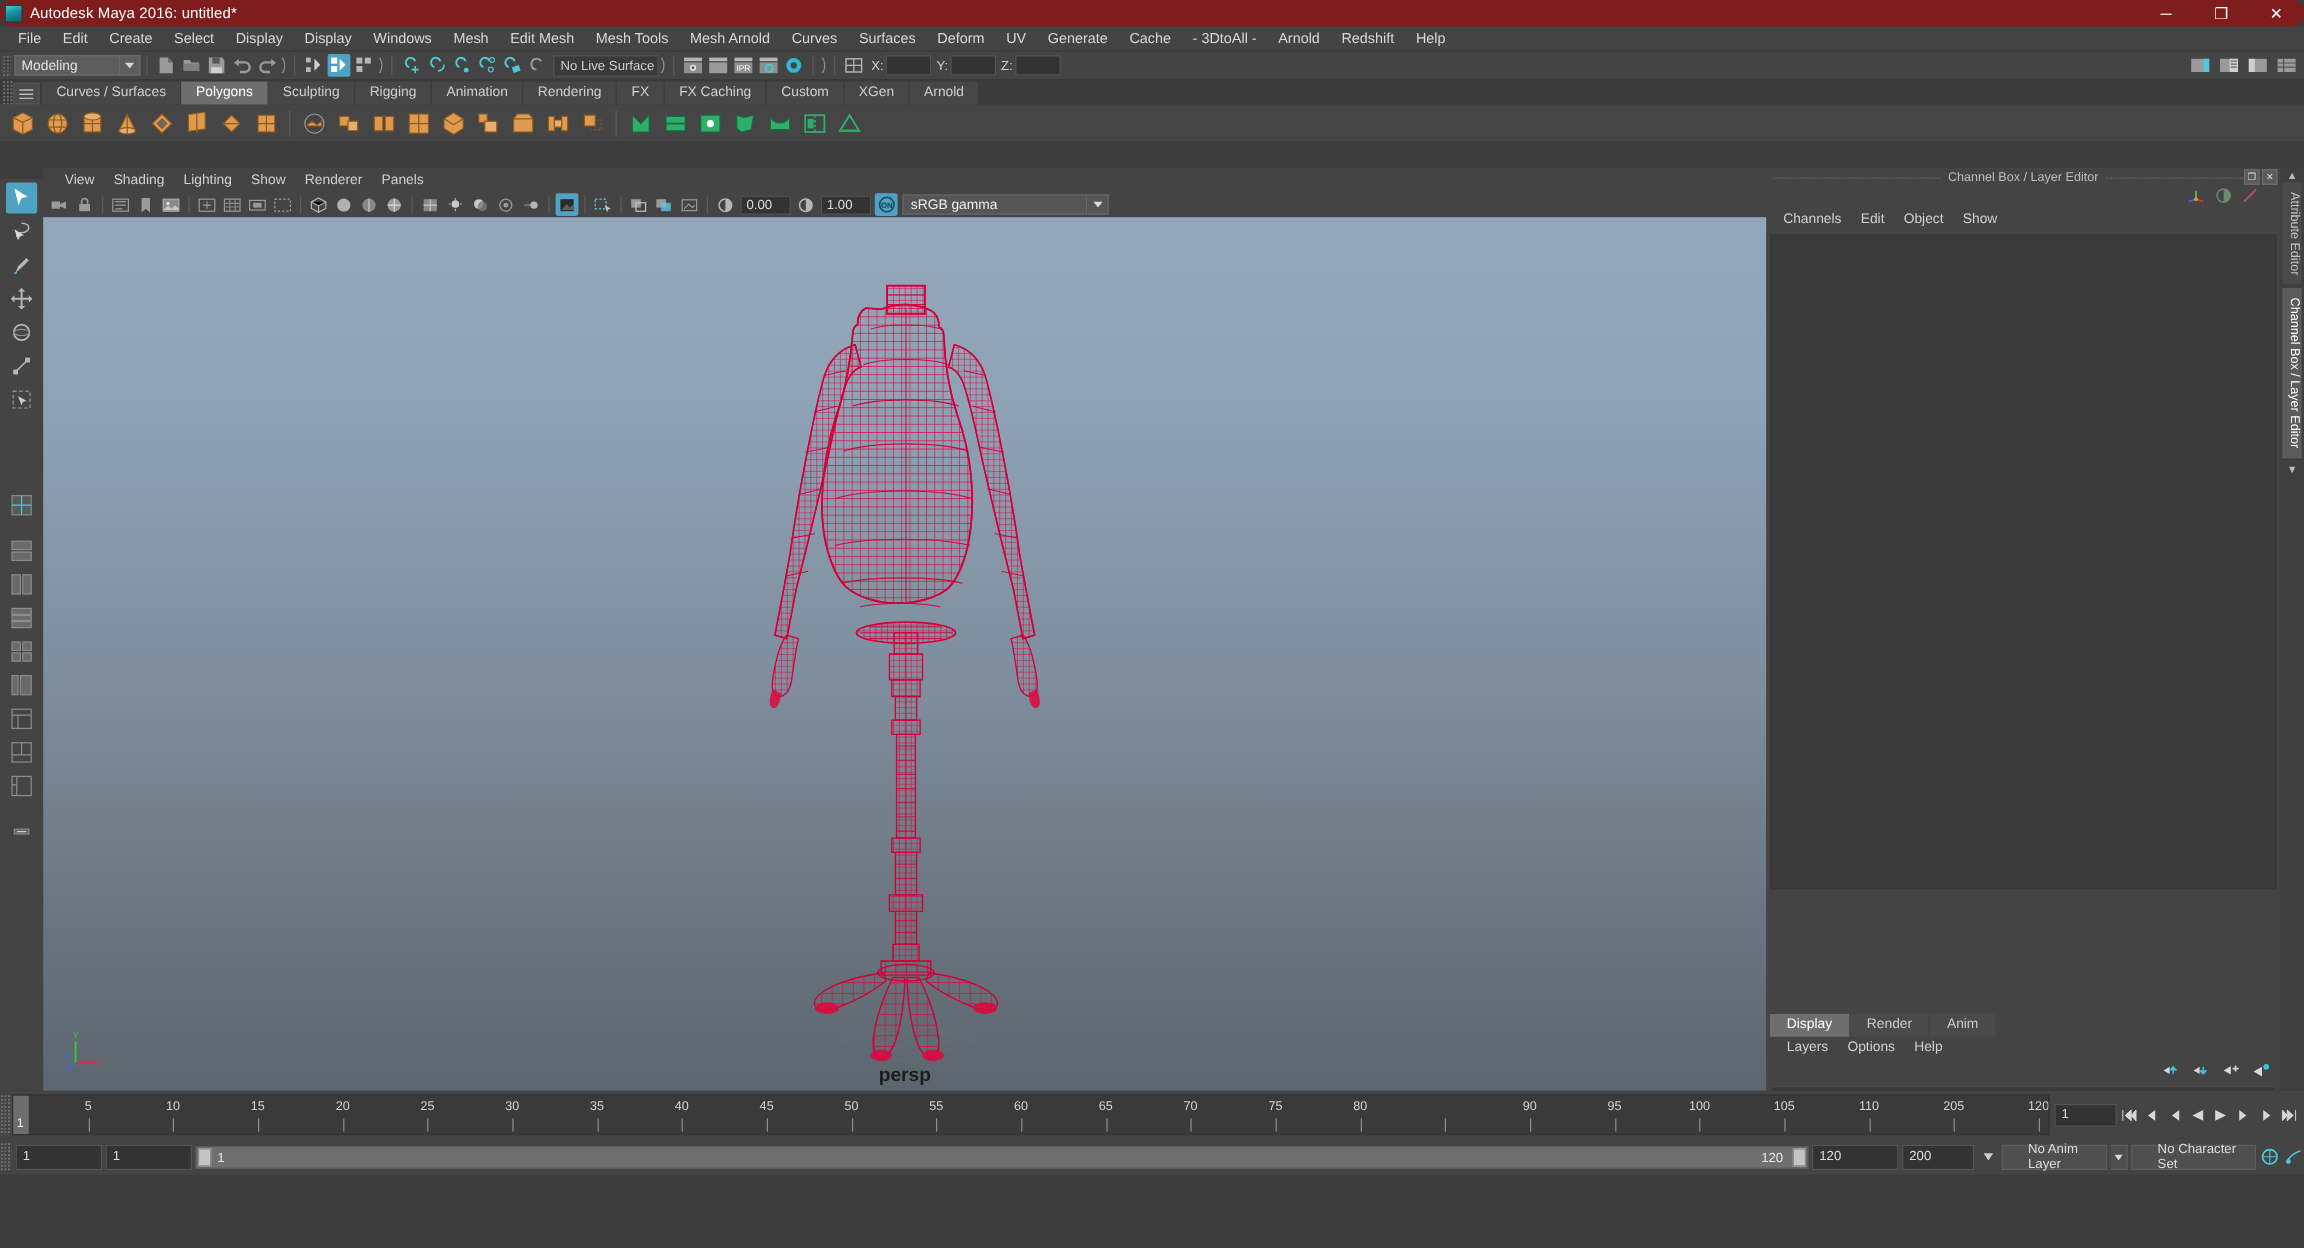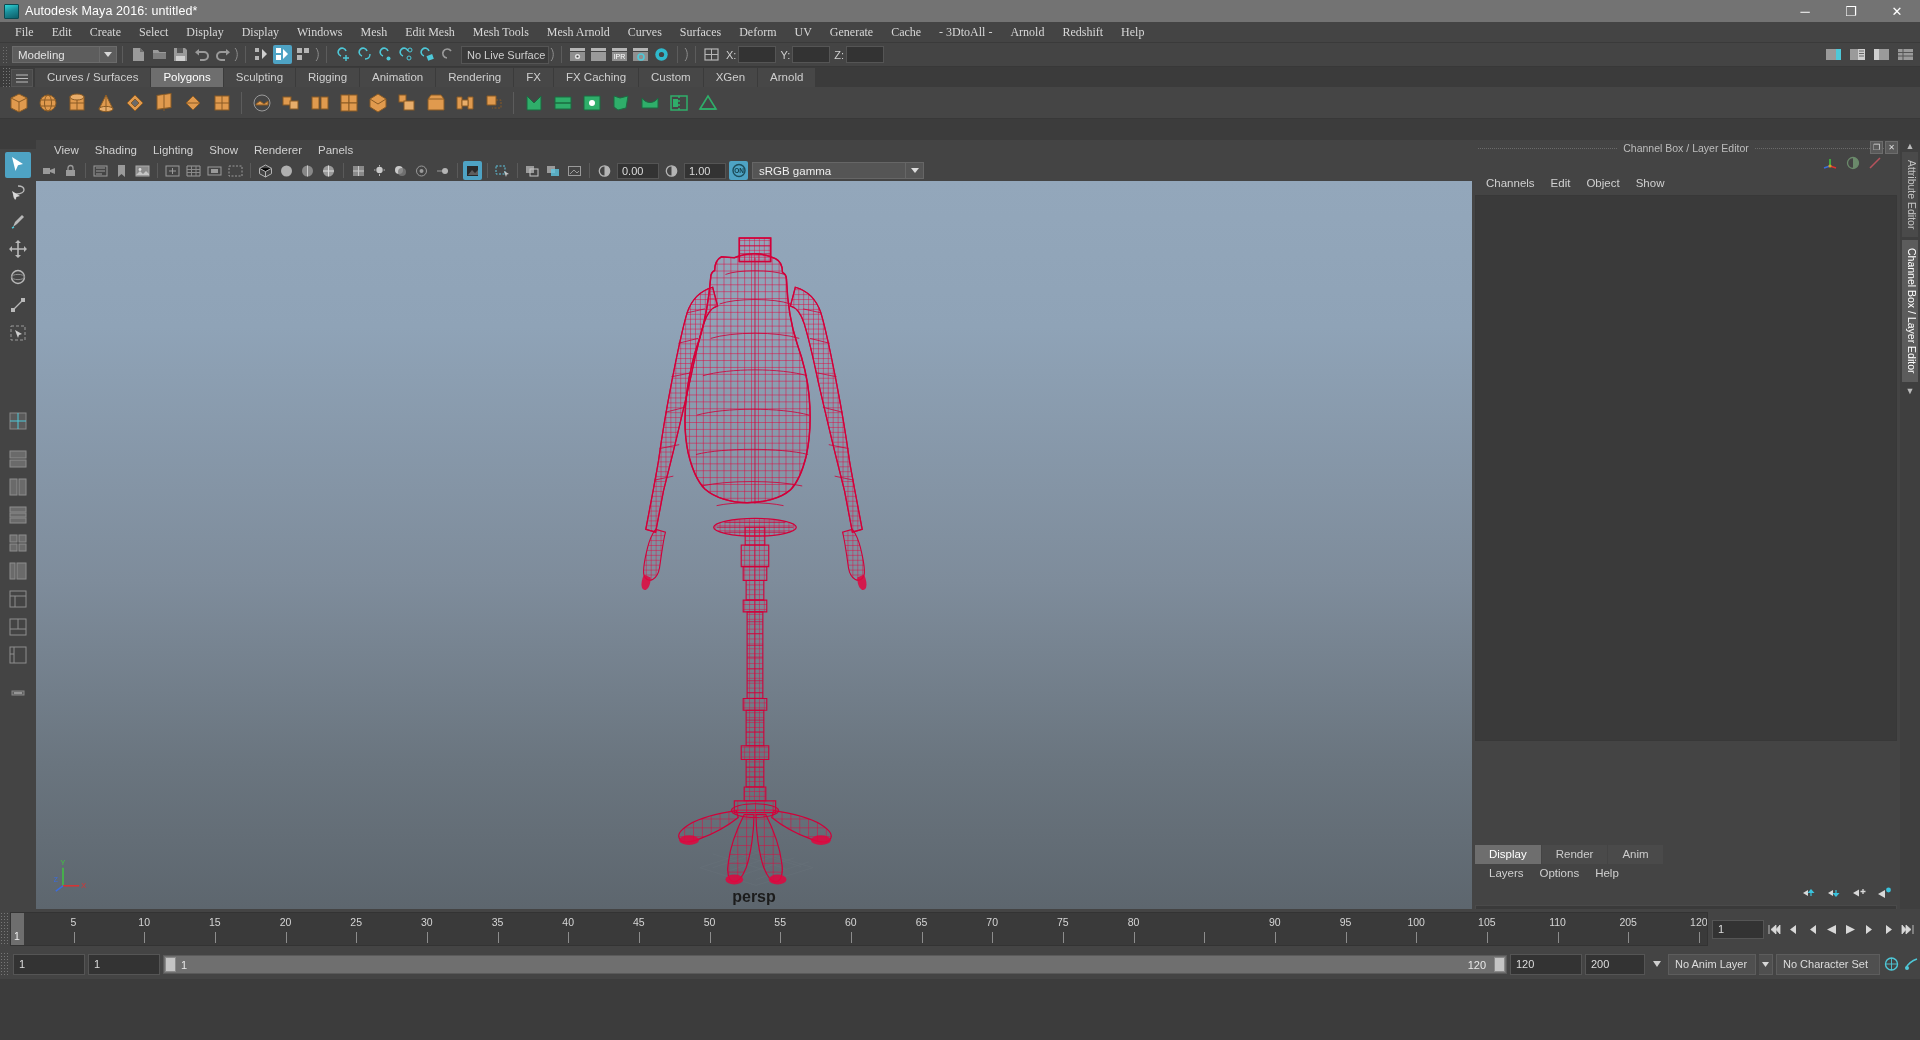--- a/index.html
+++ b/index.html
@@ -8,39 +8,38 @@
     background:#3c3c3c;
     font-family:"Liberation Sans", sans-serif;
     color:#d0d0d0;
     overflow:hidden;
     -webkit-font-smoothing:antialiased;
   }
   #app { position:relative; width:1920px; height:1040px; }
 
   
   .titlebar{
-    height:22px; background:#737373; display:flex; align-items:center;
-    padding-left:4px; position:relative;
+    height:22px; background:#7f1d1d; display:flex; align-items:center;
+    padding-left:4px; position:relative;border-radius:10px;
   }
   .title-logo{
     width:15px;height:15px;margin-right:6px;flex:none;
     background:linear-gradient(160deg,#2fd6d6 0%,#1c8f9b 45%,#0d5e68 100%);
     border:1px solid #0a4a52; border-radius:1px;
   }
   .title-text{ font-size:12.5px; color:#fff; letter-spacing:.1px;}
   .win-btns{ position:absolute; right:0; top:0; height:22px; display:flex;}
   .win-btn{ width:46px;height:22px;display:flex;align-items:center;justify-content:center;
     color:#fff;font-size:13px;}
 
   
   .menubar{
     height:21px; background:#444; display:flex; align-items:center;
     padding-left:6px; font-size:12px; color:#d8d8d8;
     border-bottom:1px solid #3a3a3a;
-    font-family:Liberation Serif, serif;
   }
   .menubar .mi{ padding:0 9px; height:21px; line-height:21px; white-space:nowrap;}
 
   
   .statusbar{
     height:24px; background:#444; display:flex; align-items:center;
     gap:0px; padding-left:2px; border-bottom:1px solid #383838;
     position:relative;
   }
   .grip{ width:7px;height:18px;flex:none; margin-right:3px;
@@ -176,21 +175,21 @@
   .rs-grip{width:10px;height:24px;flex:none;
     background-image:radial-gradient(#777 0.8px,transparent 0.9px);background-size:3px 3px;}
   .rs-fld{width:72px;height:21px;background:#333;border:1px solid #555;color:#ddd;font-size:11px;
     display:flex;align-items:center;padding-left:5px;flex:none;}
   .rs-slider{position:relative;flex:1;height:19px;background:#6f6f6f;border:1px solid #5a5a5a;}
   .rs-handle{position:absolute;top:1px;width:11px;height:15px;background:#c4c4c4;border:1px solid #8a8a8a;}
   .rs-lbl{position:absolute;top:3px;font-size:11px;color:#e8e8e8;}
   .rs-small{width:60px;height:21px;background:#333;border:1px solid #555;color:#ddd;font-size:11px;
     display:flex;align-items:center;padding-left:5px;flex:none;}
   .rs-dd{width:88px;height:21px;background:#4f4f4f;border:1px solid #5d5d5d;color:#ddd;font-size:11px;
-    display:flex;align-items:center;padding-left:6px;flex:none;}
+    display:flex;align-items:center;padding-left:21px;flex:none;}
   .rs-dd-ar{width:14px;height:21px;background:#4f4f4f;border:1px solid #5d5d5d;border-left:none;
     display:flex;align-items:center;justify-content:center;flex:none;}
 
   
   .melbar{position:absolute;left:0;right:0;bottom:31px;height:30px;background:#444;display:flex;align-items:center;gap:3px;}
   .mel-grip{width:10px;height:24px;flex:none;
     background-image:radial-gradient(#777 0.8px,transparent 0.9px);background-size:3px 3px;}
   .mel-lbl{font-size:11px;color:#ddd;width:38px;text-align:center;flex:none;}
   .mel-in{height:22px;background:#333;border:1px solid #555;}
   .mel-in.a{width:655px;flex:none;}

